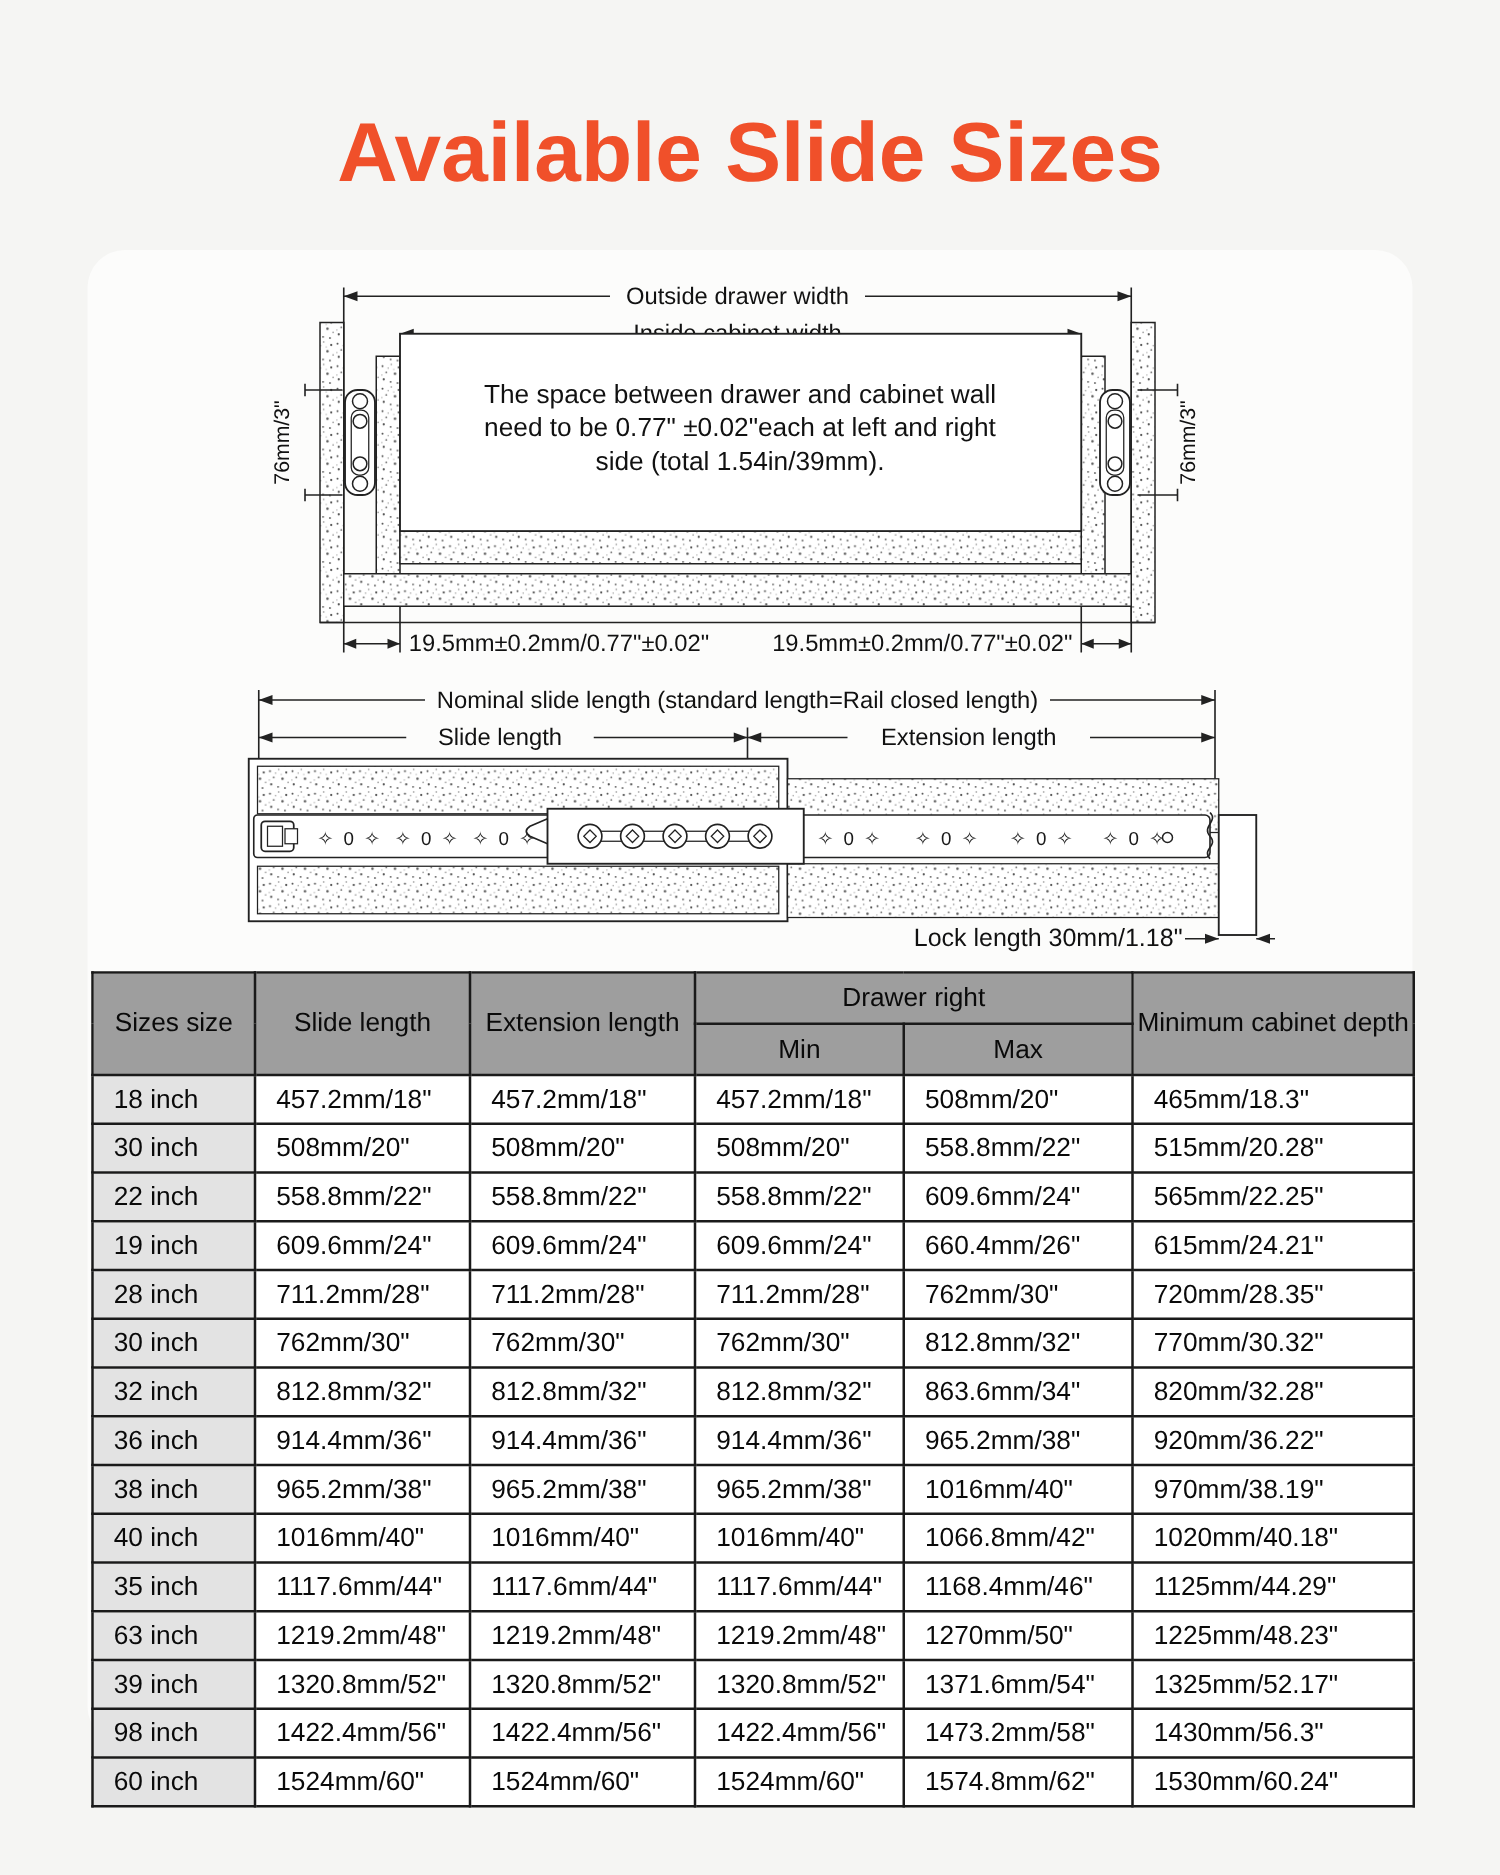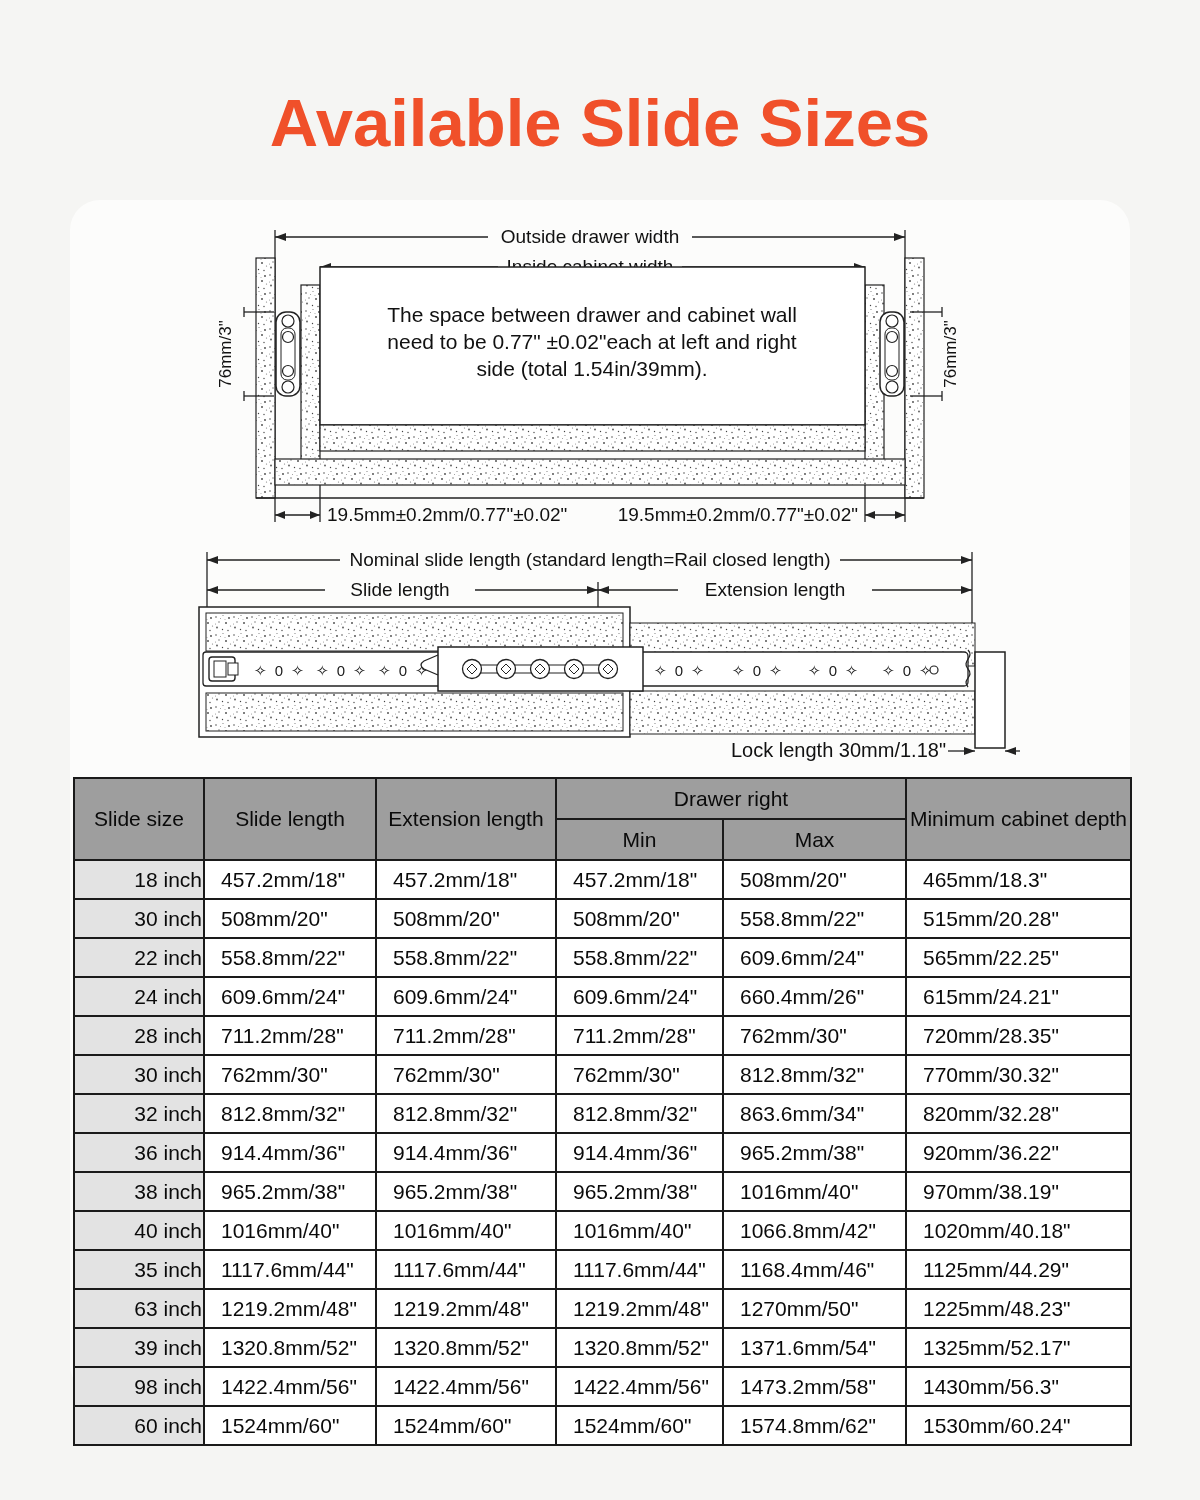--- a/index.html
+++ b/index.html
@@ -26,21 +26,21 @@
     font-size:21px;color:#0a0a0a;
   }
   table.spec th, table.spec td{
     border:2px solid #1a1a1a;font-weight:normal;
     overflow:hidden;white-space:nowrap;
   }
   table.spec thead th{
     background:#9e9e9e;text-align:center;height:37px;font-size:21px;
   }
   table.spec td{background:#ffffff;height:35px;padding-left:16px;text-align:left;}
-  table.spec td.size{background:#e3e3e3;text-align:right;padding-left:4px;}
+  table.spec td.size{background:#e3e3e3;text-align:left;padding-left:16px;}
   
   .dimlabel{font-size:19px;fill:#111;}
   .note{font-size:21px;fill:#111;}
   .vlabel{font-size:17px;fill:#111;}
   .locklabel{font-size:20px;fill:#111;}
   .fast{font-size:15px;fill:#1a1a1a;letter-spacing:2px;}
   .ln{stroke:#222;stroke-width:1.3;fill:none;}
   .whitebox{fill:#fcfcfb;}
   .arrow{fill:#222;stroke:none;}
 </style>
@@ -234,21 +234,21 @@
   <colgroup>
     <col style="width:130px">
       <col style="width:172px">
       <col style="width:180px">
     <col style="width:167px">
       <col style="width:183px">
       <col style="width:225px">
   </colgroup>
   <thead>
     <tr>
-      <th rowspan="2">Slide size</th>
+      <th rowspan="2">Sizes size</th>
       <th rowspan="2">Slide length</th>
       <th rowspan="2">Extension length</th>
       <th colspan="2">Drawer right</th>
       <th rowspan="2">Minimum cabinet depth</th>
     </tr>
     <tr>
       <th>Min</th>
       <th>Max</th>
     </tr>
   </thead>
@@ -271,21 +271,21 @@
       </tr>
     <tr>
         <td class="size">22 inch</td>
         <td>558.8mm/22"</td>
         <td>558.8mm/22"</td>
         <td>558.8mm/22"</td>
         <td>609.6mm/24"</td>
         <td>565mm/22.25"</td>
       </tr>
     <tr>
-        <td class="size">24 inch</td>
+        <td class="size">19 inch</td>
         <td>609.6mm/24"</td>
         <td>609.6mm/24"</td>
         <td>609.6mm/24"</td>
         <td>660.4mm/26"</td>
         <td>615mm/24.21"</td>
       </tr>
     <tr>
         <td class="size">28 inch</td>
         <td>711.2mm/28"</td>
         <td>711.2mm/28"</td>

